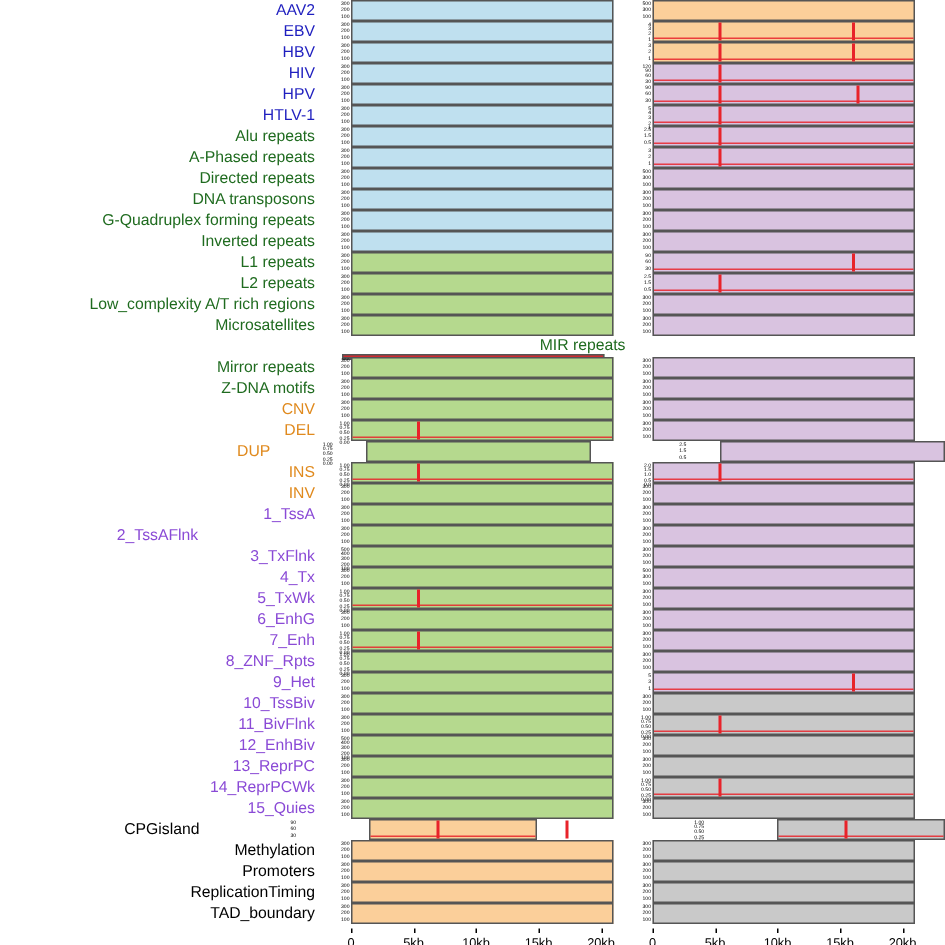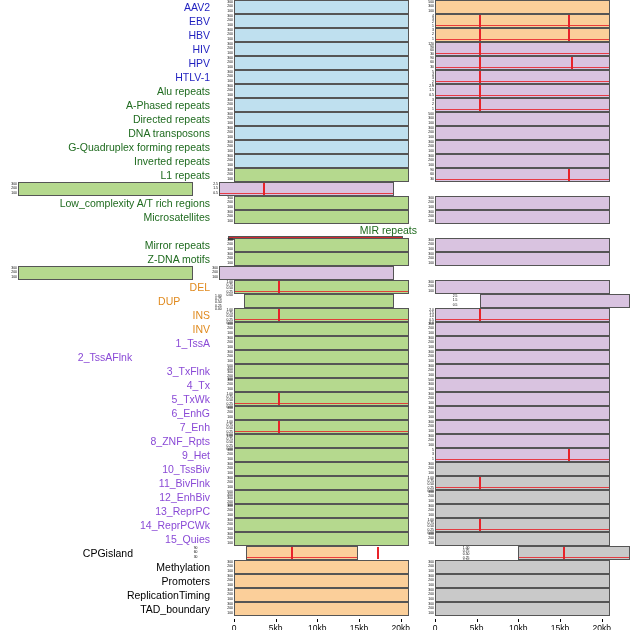--- a/index.html
+++ b/index.html
@@ -378,20 +378,21 @@
           <span>60</span>
           <span>30</span>
         </div>
       </div>
       <div class="panel right" style="background: rgb(217, 195, 224);">
         <div class="baseline" style="bottom: 1px;"></div>
         <div class="spike" style="left: 131.667px;"></div>
       </div>
     </div>
     <div class="row" style="top: 182px;">
+      <div class="label" style="color: rgb(31, 107, 31);">L2 repeats</div>
       <div class="axis">
         <div class="ticks">
           <span>300</span>
           <span>200</span>
           <span>100</span>
         </div>
       </div>
       <div class="panel left" style="background: rgb(181, 217, 142);"></div>
       <div class="gap"></div>
       <div class="axis">
@@ -504,20 +505,21 @@
       <div class="axis">
         <div class="ticks">
           <span>300</span>
           <span>200</span>
           <span>100</span>
         </div>
       </div>
       <div class="panel right" style="background: rgb(217, 195, 224);"></div>
     </div>
     <div class="row" style="top: 266px;">
+      <div class="label" style="color: rgb(224, 138, 30);">CNV</div>
       <div class="axis">
         <div class="ticks">
           <span>300</span>
           <span>200</span>
           <span>100</span>
         </div>
       </div>
       <div class="panel left" style="background: rgb(181, 217, 142);"></div>
       <div class="gap"></div>
       <div class="axis">

